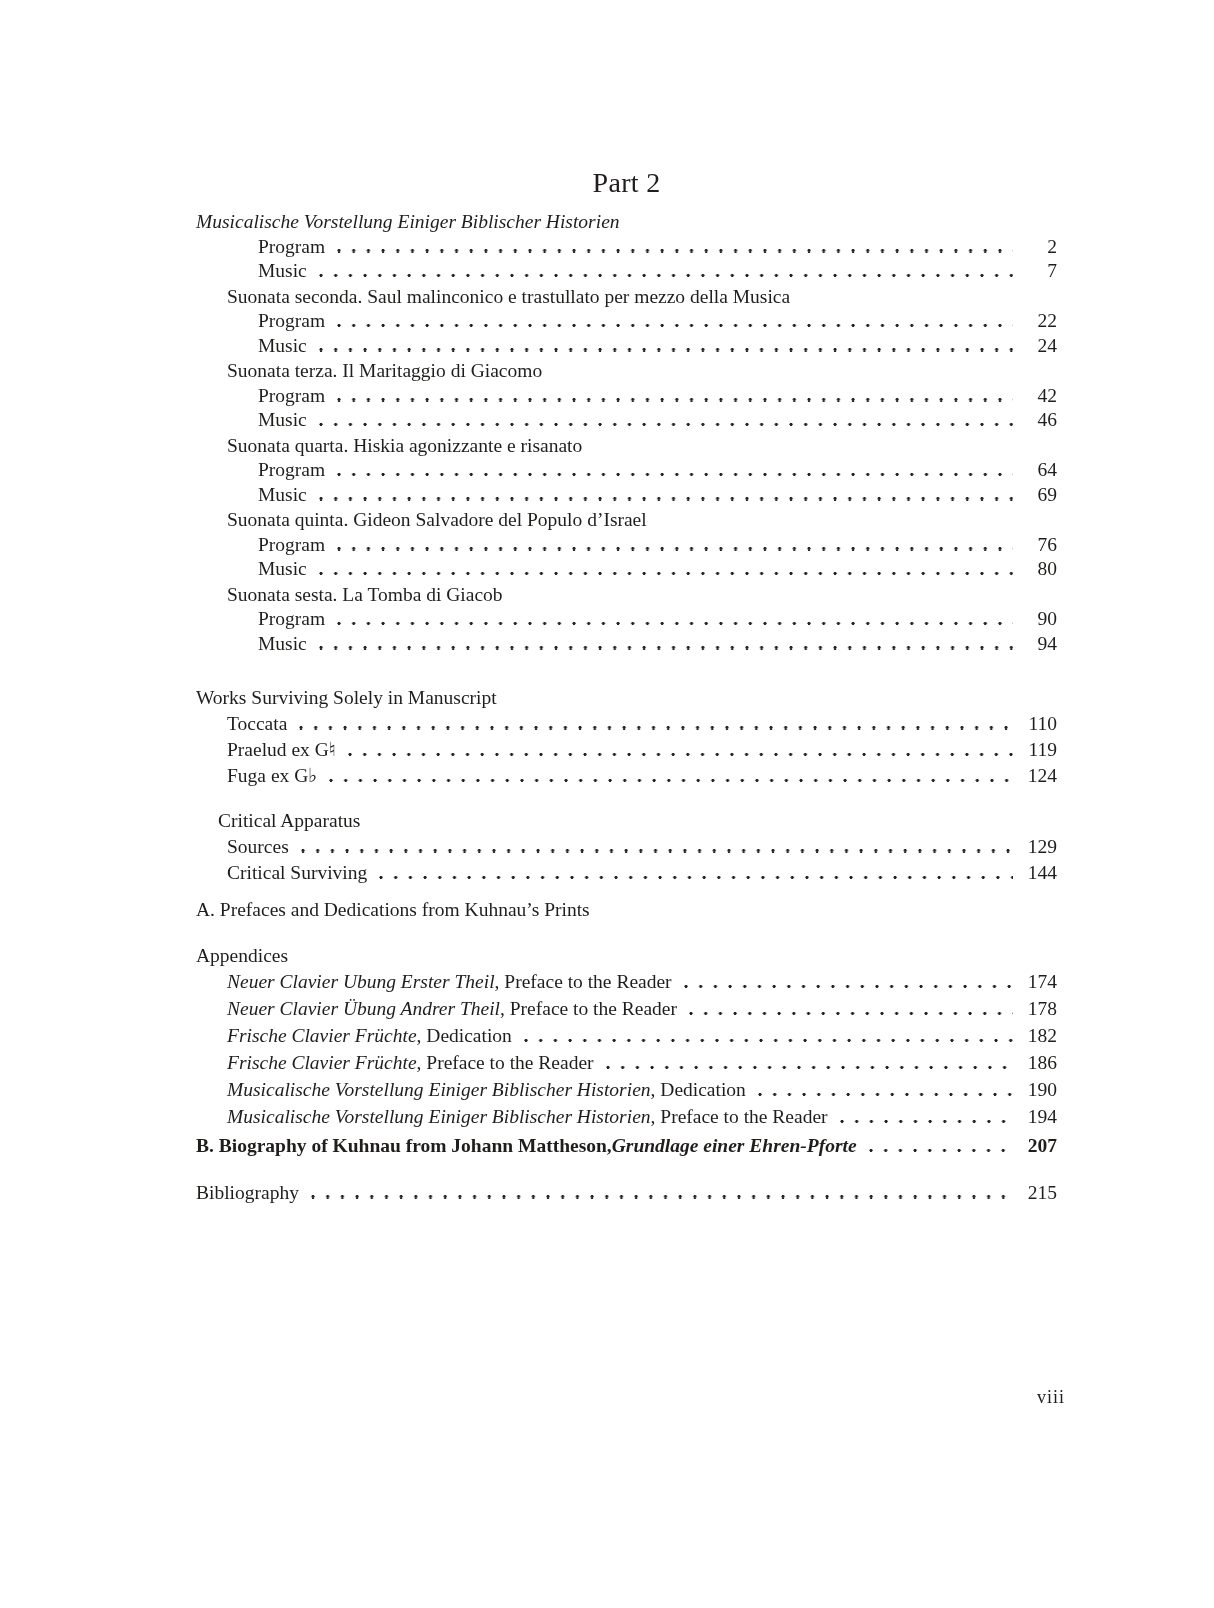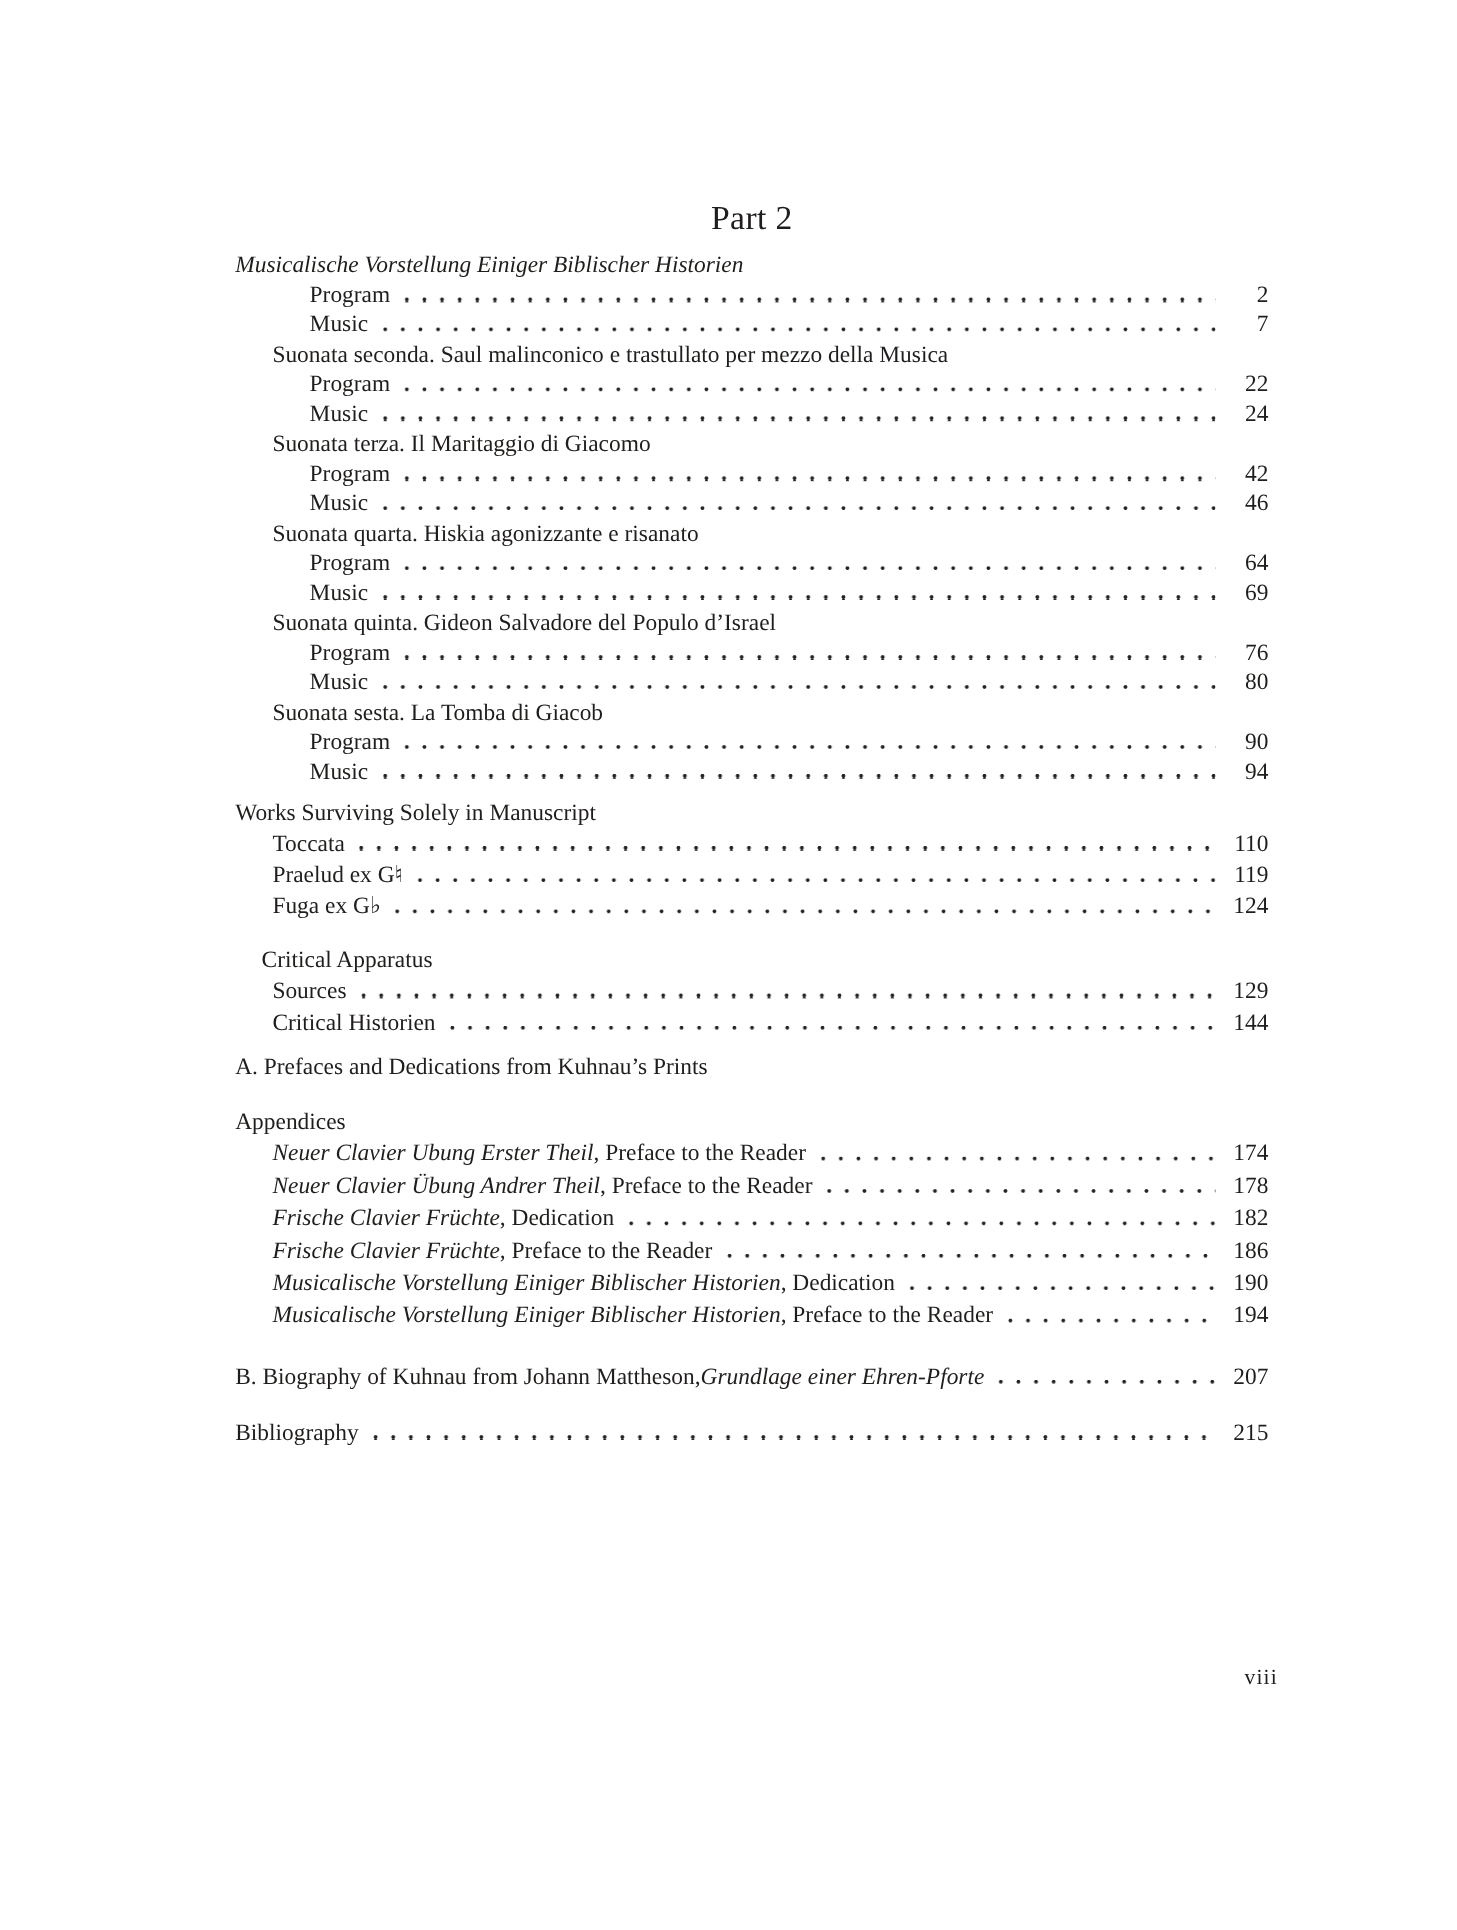--- a/index.html
+++ b/index.html
@@ -35,25 +35,25 @@
     display: flex;
     align-items: baseline;
     white-space: nowrap;
   }
   .noflex { display: block; }
   .italic { font-style: italic; }
   .lvl2 { padding-left: 31px; }
   .lvl3 { padding-left: 62px; }
   .lh26 { line-height: 26.2px; }
   .lh27 { line-height: 27px; }
-  .mt-works { margin-top: 10px; }
+  .mt-works { margin-top: 30px; }
   .mt-critical { margin-top: 20px; margin-left: 22px; }
   .mt-appendices { margin-top: 21px; }
   .mt-appendix-a { margin-top: 12px; }
-  .mt-b { margin-top: 26px; }
+  .mt-b { margin-top: 4px; font-weight: bold; }
   .mt-bibliography { margin-top: 22px; }
   .mt-suonata { margin-top: 1px; }
   .leader {
     flex: 1 1 auto;
     height: 3.2px;
     margin: 0 6px 0 12px;
     background-image: radial-gradient(circle at 2px 1.5px, #242220 1.3px, rgba(0,0,0,0) 1.9px);
     background-size: 14.7px 3.2px;
     background-repeat: repeat-x;
     background-position: left bottom;
@@ -171,21 +171,21 @@
     <span class="pg">124</span>
   </div>
 
   <div class="row noflex mt-critical">Critical Apparatus</div>
   <div class="row lvl2 lh26">
     <span>Sources</span>
     <span class="leader"></span>
     <span class="pg">129</span>
   </div>
   <div class="row lvl2 lh26">
-    <span>Critical Historien</span>
+    <span>Critical Surviving</span>
     <span class="leader"></span>
     <span class="pg">144</span>
   </div>
 
   <div class="row noflex mt-appendix-a">A. Prefaces and Dedications from Kuhnau’s Prints</div>
 
   <div class="row noflex mt-appendices">Appendices</div>
   <div class="row lvl2 lh27">
     <span class="italic">Neuer Clavier Ubung Erster Theil</span>
       <span>, Preface to the Reader</span>

